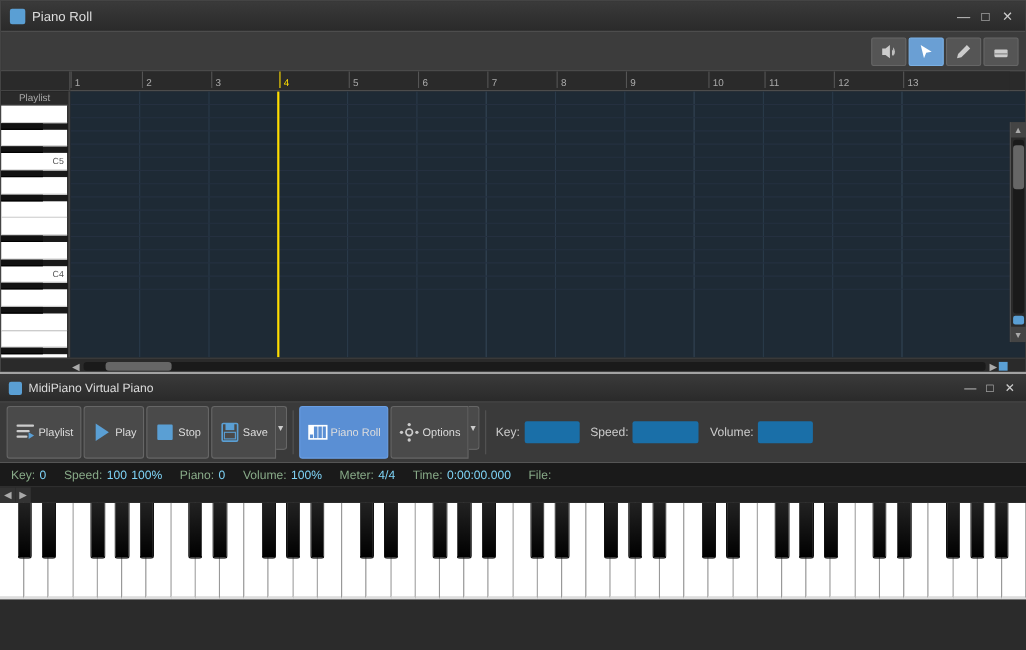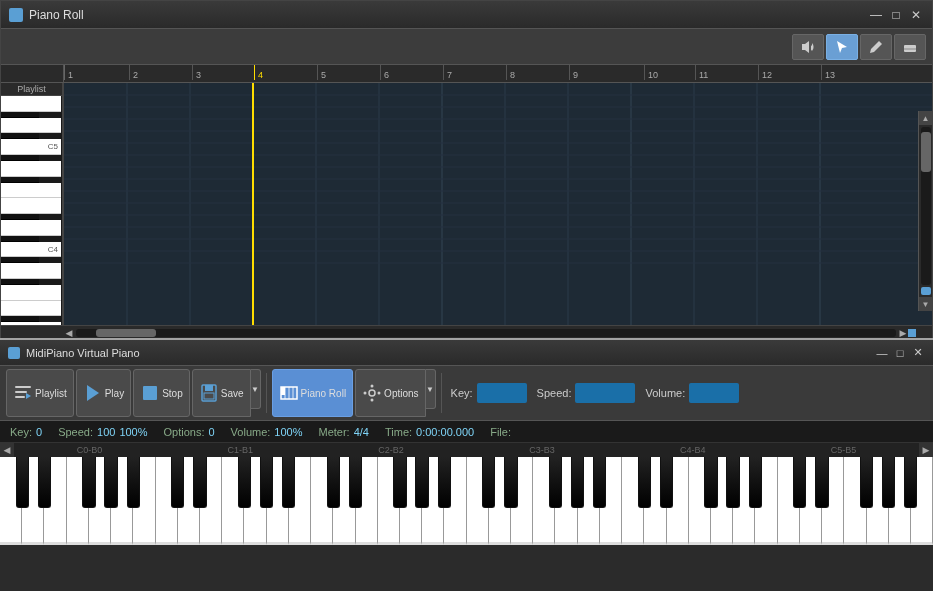--- a/index.html
+++ b/index.html
@@ -504,21 +504,21 @@
     <div class="status-item">
       <span class="label">Key:</span>
       <span class="value">0</span>
     </div>
     <div class="status-item">
       <span class="label">Speed:</span>
       <span class="value">100</span>
       <span class="value">100%</span>
     </div>
     <div class="status-item">
-      <span class="label">Options:</span>
+      <span class="label">Piano:</span>
       <span class="value">0</span>
     </div>
     <div class="status-item">
       <span class="label">Volume:</span>
       <span class="value">100%</span>
     </div>
     <div class="status-item">
       <span class="label">Meter:</span>
       <span class="value">4/4</span>
     </div>
@@ -526,28 +526,20 @@
       <span class="label">Time:</span>
       <span class="value">0:00:00.000</span>
     </div>
     <div class="status-item">
       <span class="label">File:</span>
     </div>
   </div>
 
   <div style="height:14px; background:#222; display:flex; align-items:center;">
     <div style="width:14px; height:14px; background:#333; color:#aaa; display:flex; align-items:center; justify-content:center; font-size:9px; cursor:pointer;">◀</div>
-    <div style="flex:1; display:flex;">
-      <span style="flex:1; text-align:center; color:#666; font-size:9px;">C0-B0</span>
-      <span style="flex:1; text-align:center; color:#666; font-size:9px;">C1-B1</span>
-      <span style="flex:1; text-align:center; color:#666; font-size:9px;">C2-B2</span>
-      <span style="flex:1; text-align:center; color:#666; font-size:9px;">C3-B3</span>
-      <span style="flex:1; text-align:center; color:#666; font-size:9px;">C4-B4</span>
-      <span style="flex:1; text-align:center; color:#666; font-size:9px;">C5-B5</span>
-    </div>
     <div style="width:14px; height:14px; background:#333; color:#aaa; display:flex; align-items:center; justify-content:center; font-size:9px; cursor:pointer;">▶</div>
   </div>
 
   <div style="position:relative; flex:1; background:#111; overflow:hidden; height:88px;">
 
     <div style="display:flex; height:100%; position:relative;">
 
       <style>
         .vwk { flex:1; background:white; border-right:1px solid #999; border-bottom:3px solid #ddd; cursor:pointer; min-width:0; }
         .vbk { position:absolute; background:linear-gradient(to bottom, #222, #000); border:1px solid #111; border-top:none; border-radius:0 0 3px 3px; cursor:pointer; z-index:2; }

